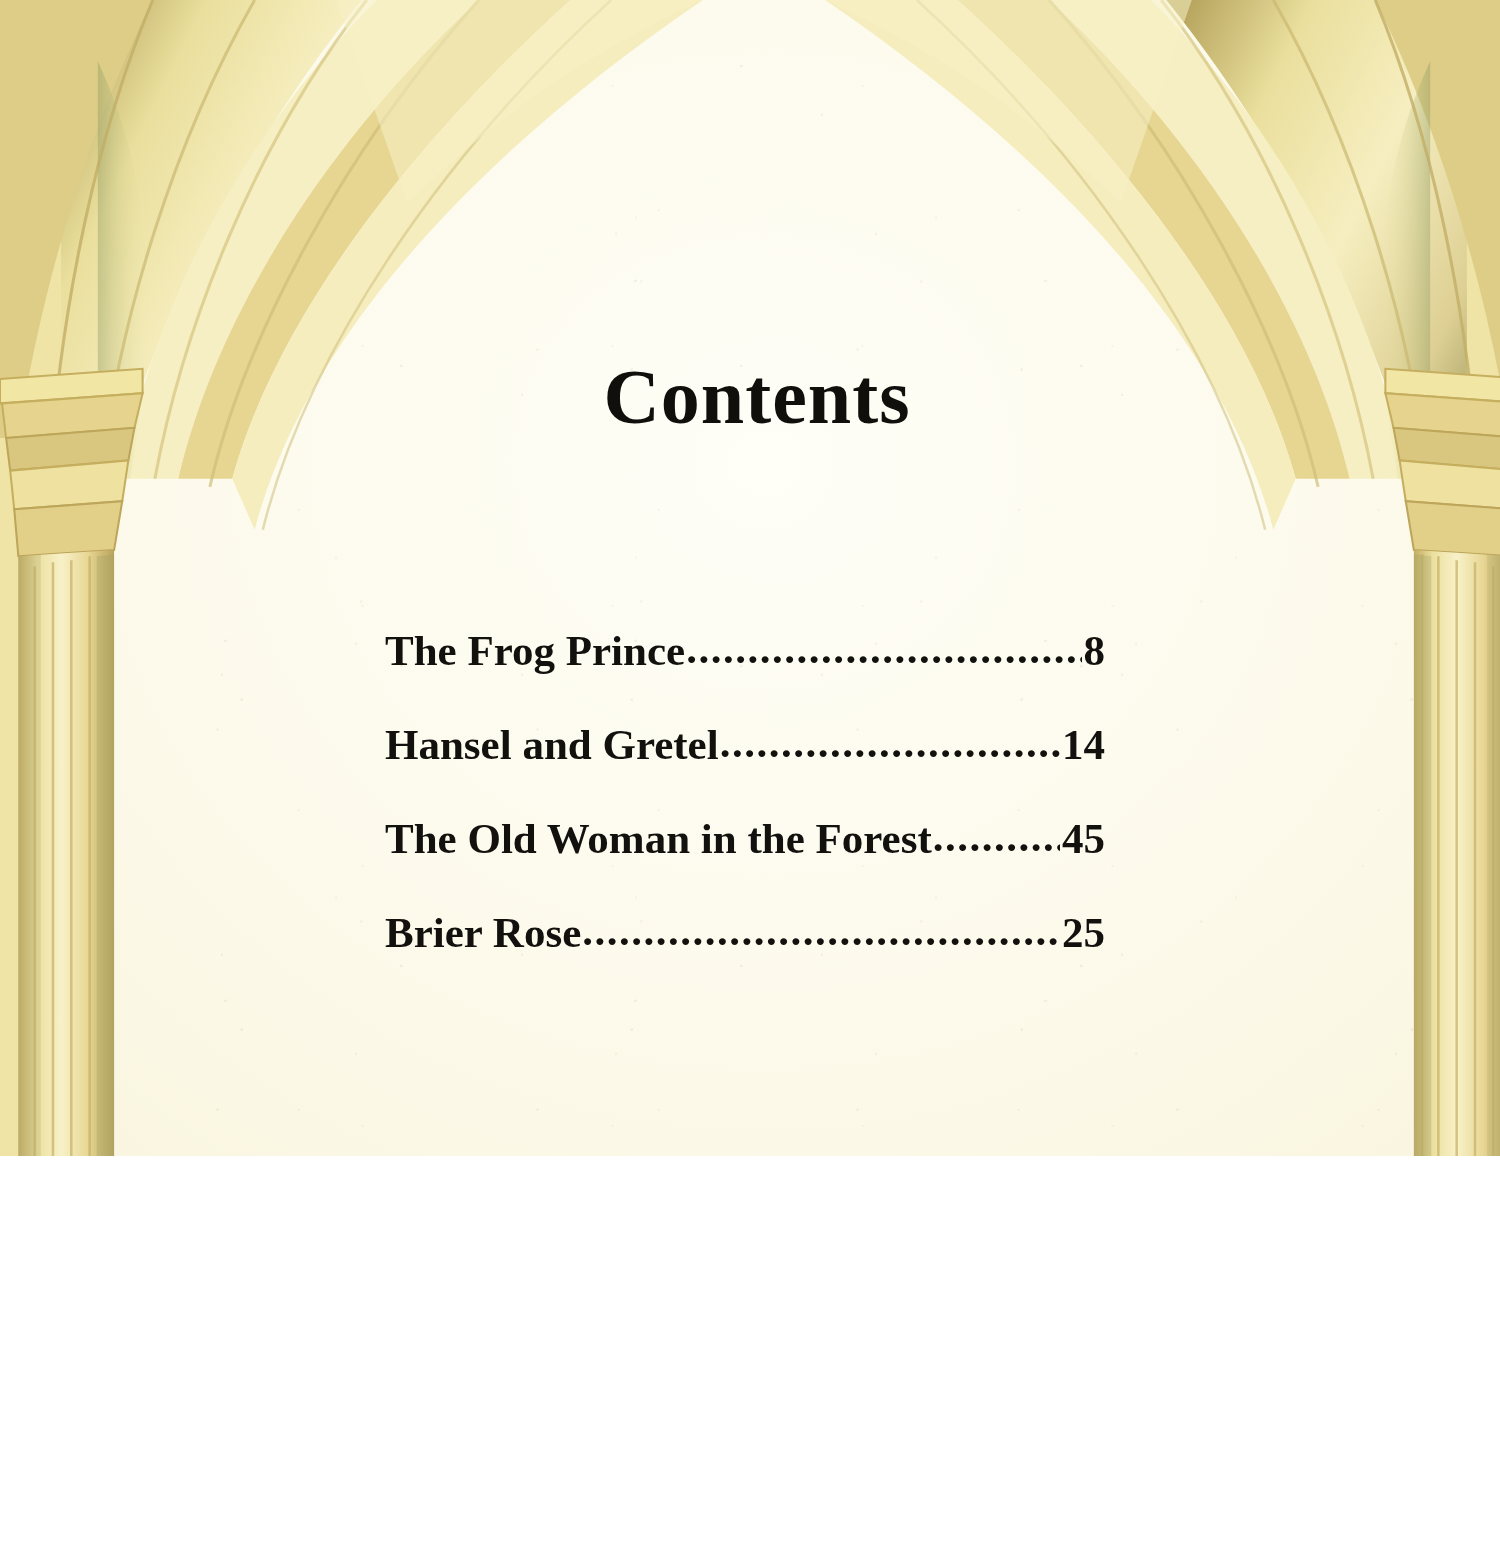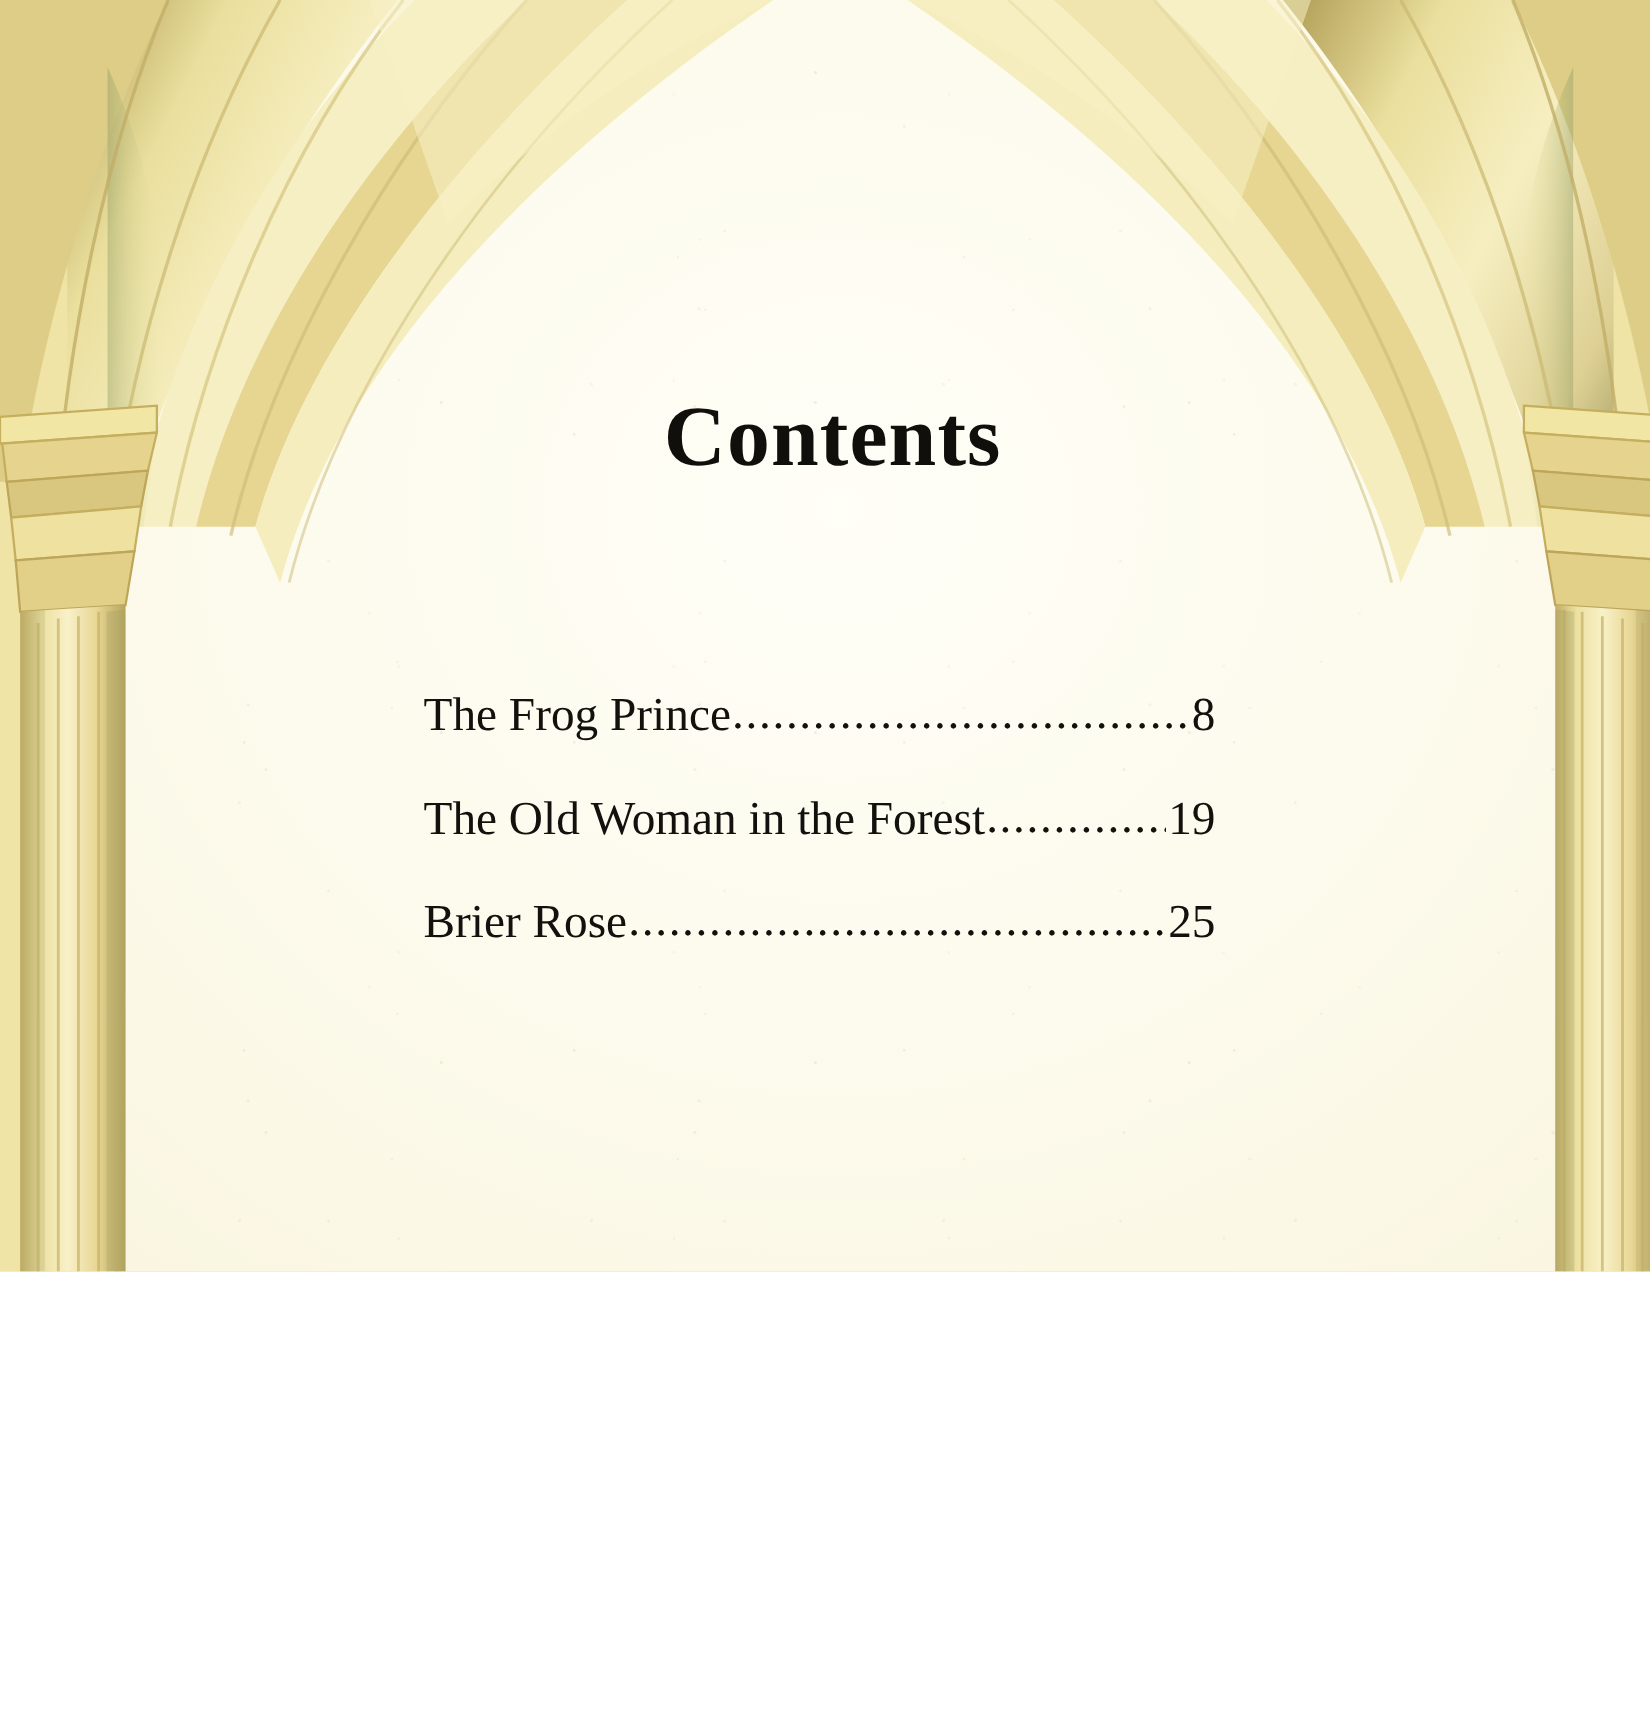--- a/index.html
+++ b/index.html
@@ -76,20 +76,21 @@
     color: #100f0c;
     padding-left: 14px;
     box-sizing: border-box;
   }
 
   .toc {
     position: absolute;
     top: 628px;
     left: 385px;
     width: 720px;
+    font-weight: bold;
   }
 
   .toc-entry {
     display: flex;
     align-items: baseline;
     font-size: 43px;
     line-height: 1.05;
     color: #12110e;
     margin-bottom: 49px;
     white-space: nowrap;
@@ -270,26 +271,31 @@
     <div class="title">Contents</div>
 
     <div class="toc">
 
       <div class="toc-entry">
         <span class="toc-title">The Frog Prince</span>
         <span class="toc-dots"></span>
         <span class="toc-page">8</span>
       </div>
 
+      <div class="toc-entry">
+        <span class="toc-title">Hansel and Gretel</span>
+        <span class="toc-dots"></span>
+        <span class="toc-page">14</span>
+      </div>
 
 
       <div class="toc-entry">
         <span class="toc-title">The Old Woman in the Forest</span>
         <span class="toc-dots"></span>
-        <span class="toc-page">19</span>
+        <span class="toc-page">45</span>
       </div>
 
       <div class="toc-entry">
         <span class="toc-title">Brier Rose</span>
         <span class="toc-dots"></span>
         <span class="toc-page">25</span>
       </div>
 
     </div>
   </div>

